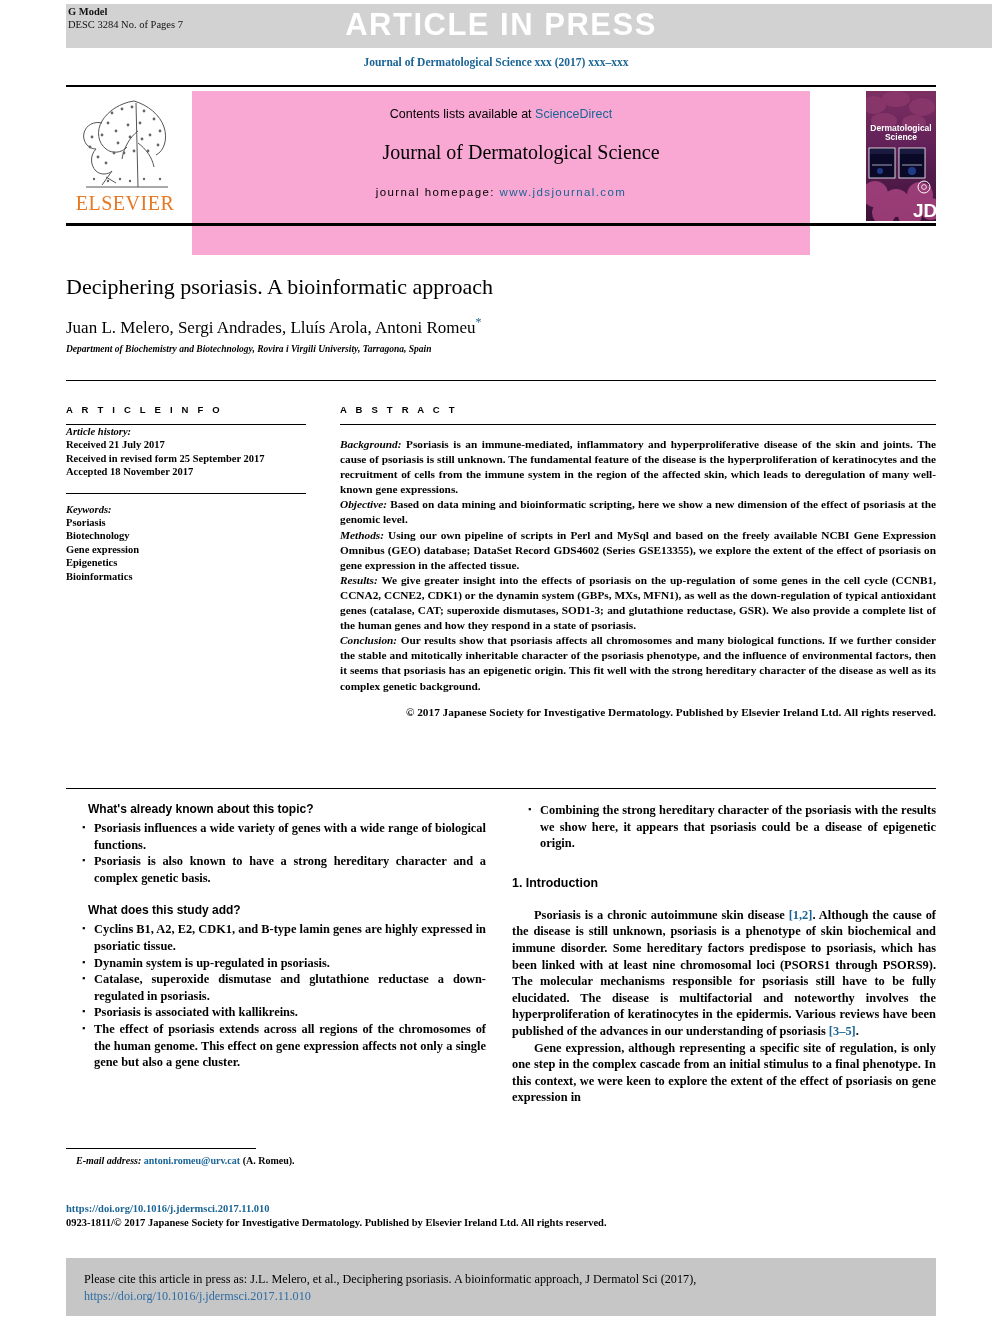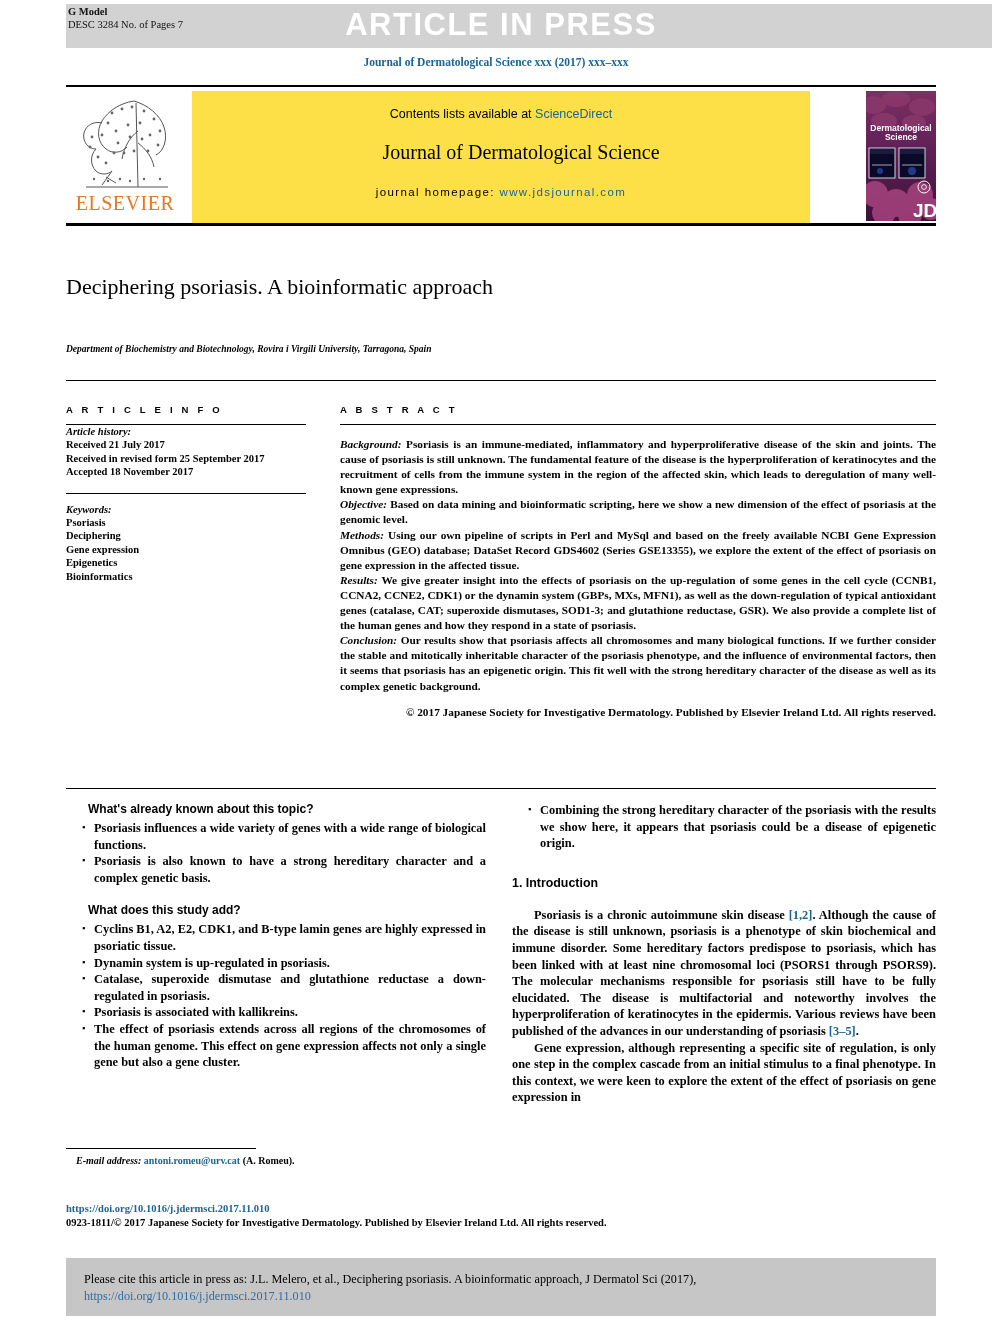--- a/index.html
+++ b/index.html
@@ -99,22 +99,22 @@
     font-family: "Liberation Serif", serif;
     font-size: 20px;
     letter-spacing: 0.5px;
     color: #e87722;
   }
   .center-box {
     position: absolute;
     left: 126px;
     top: 4px;
     width: 618px;
-    height: 132px;
-    background: #fde047;
+    height: 164px;
+    background: #f9a8d4;
     text-align: center;
   }
   .contents-line {
     margin-top: 16px;
     font-family: "Liberation Sans", sans-serif;
     font-size: 12.5px;
     color: #000;
   }
   .contents-line a { color: #1a6496; text-decoration: none; }
   .jds-title {
@@ -487,38 +487,39 @@
         <circle cx="58" cy="96" r="6" fill="none" stroke="#ffffff" stroke-width="1"></circle>
         <circle cx="58" cy="96" r="2.4" fill="none" stroke="#ffffff" stroke-width="0.8"></circle>
         <text x="47" y="126" font-family="Liberation Sans, sans-serif" font-size="19" font-weight="bold" fill="#ffffff">JDS</text>
       </svg>
     </div>
 
     <div class="masthead-rule"></div>
   </div>
 
   <div class="title">Deciphering psoriasis. A bioinformatic approach</div>
+  <div class="authors"><span>Juan L. Melero, Sergi Andrades, Lluís Arola, Antoni Romeu</span><span class="star">*</span></div>
   <div class="affiliation">Department of Biochemistry and Biotechnology, Rovira i Virgili University, Tarragona, Spain</div>
 
   <div class="info-rule-top"></div>
 
   <div class="col-info">
     <div class="sec-head">A R T I C L E   I N F O</div>
     <div class="thin-rule"></div>
     <div class="hist">
       <div class="it">Article history:</div>
       <div>Received 21 July 2017</div>
       <div>Received in revised form 25 September 2017</div>
       <div>Accepted 18 November 2017</div>
     </div>
     <div class="kw-rule"></div>
     <div class="kw">
       <div class="it">Keywords:</div>
       <div>Psoriasis</div>
-      <div>Deciphering</div>
+      <div>Biotechnology</div>
       <div>Gene expression</div>
       <div>Epigenetics</div>
       <div>Bioinformatics</div>
     </div>
   </div>
 
   <div class="col-abs">
     <div class="sec-head">A B S T R A C T</div>
     <div class="thin-rule"></div>
     <div class="abs-body">

